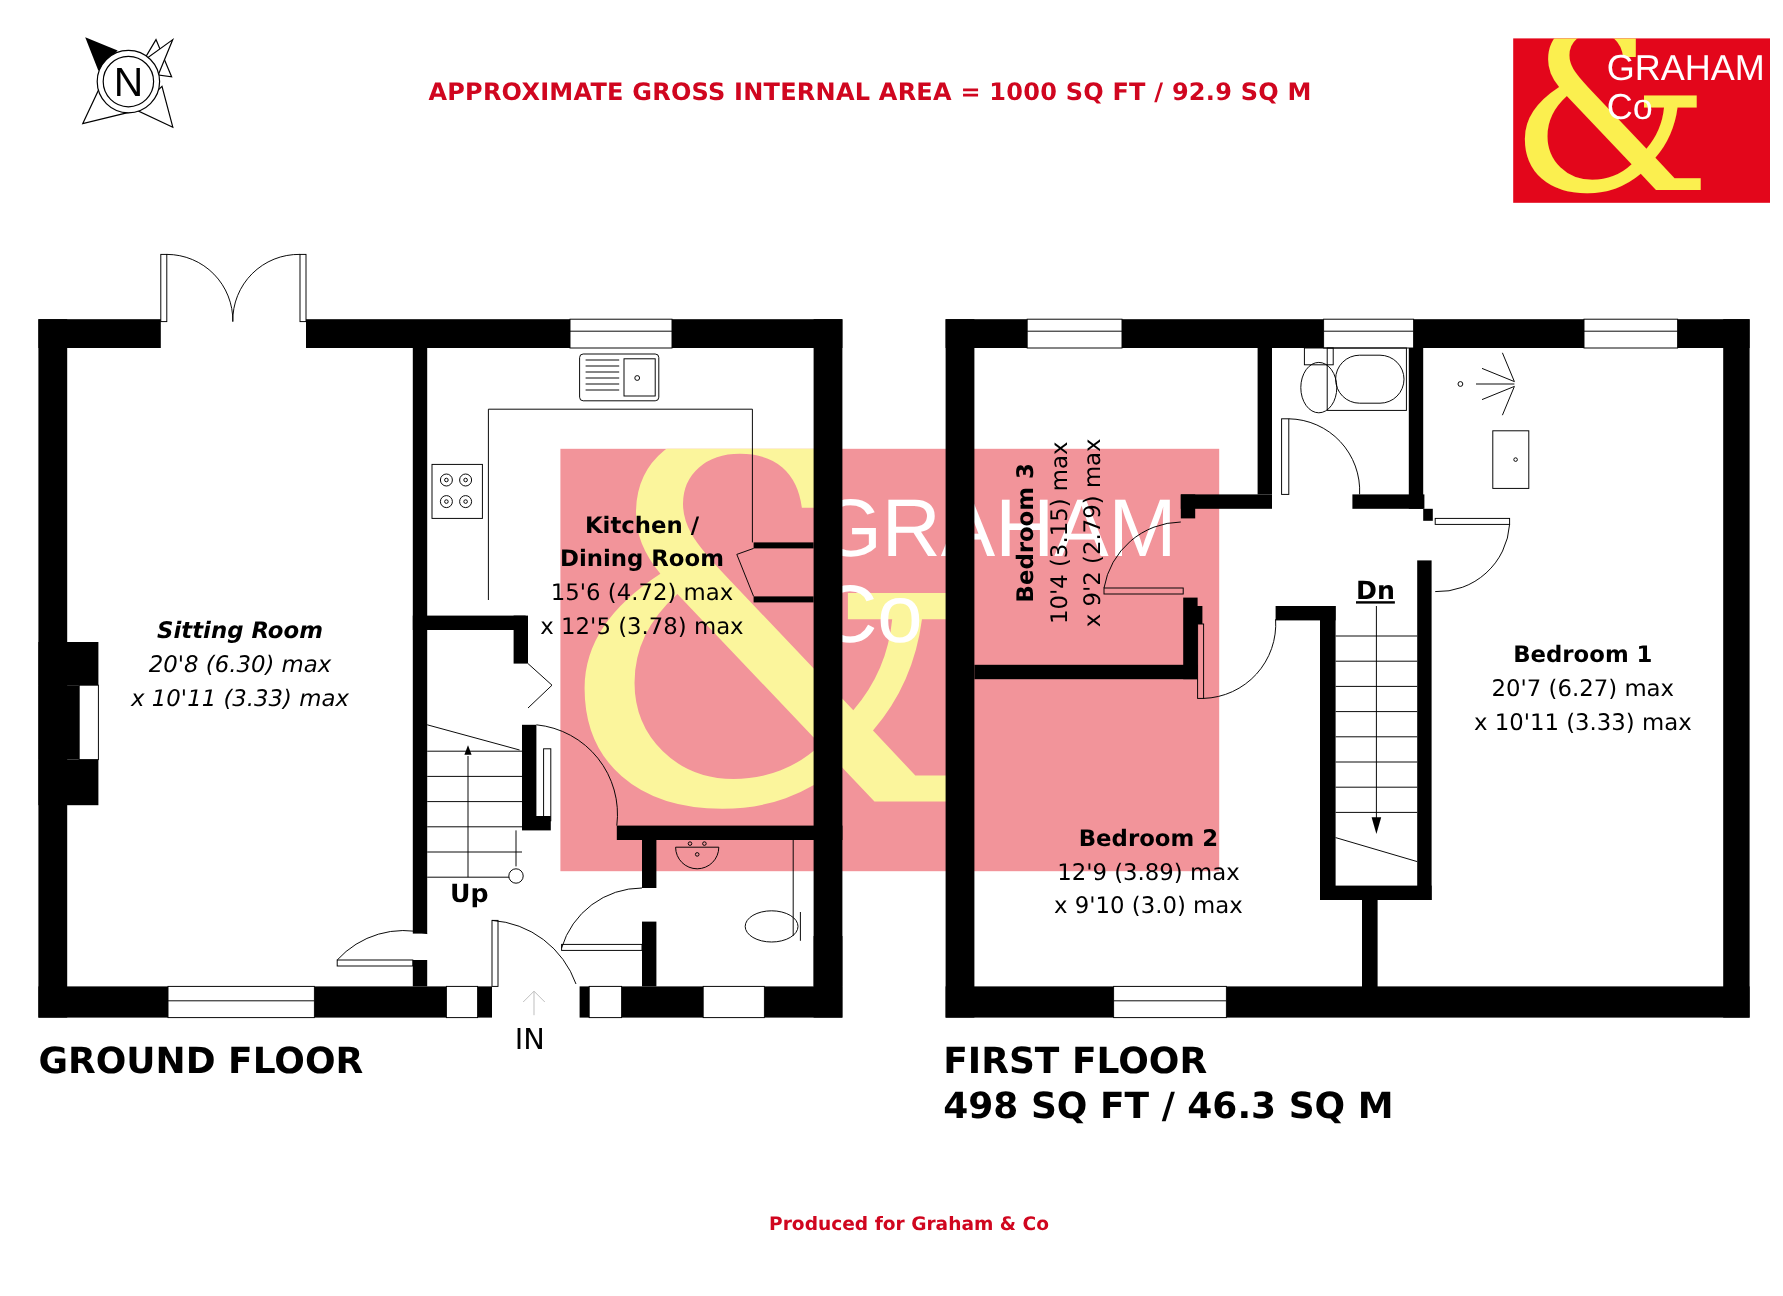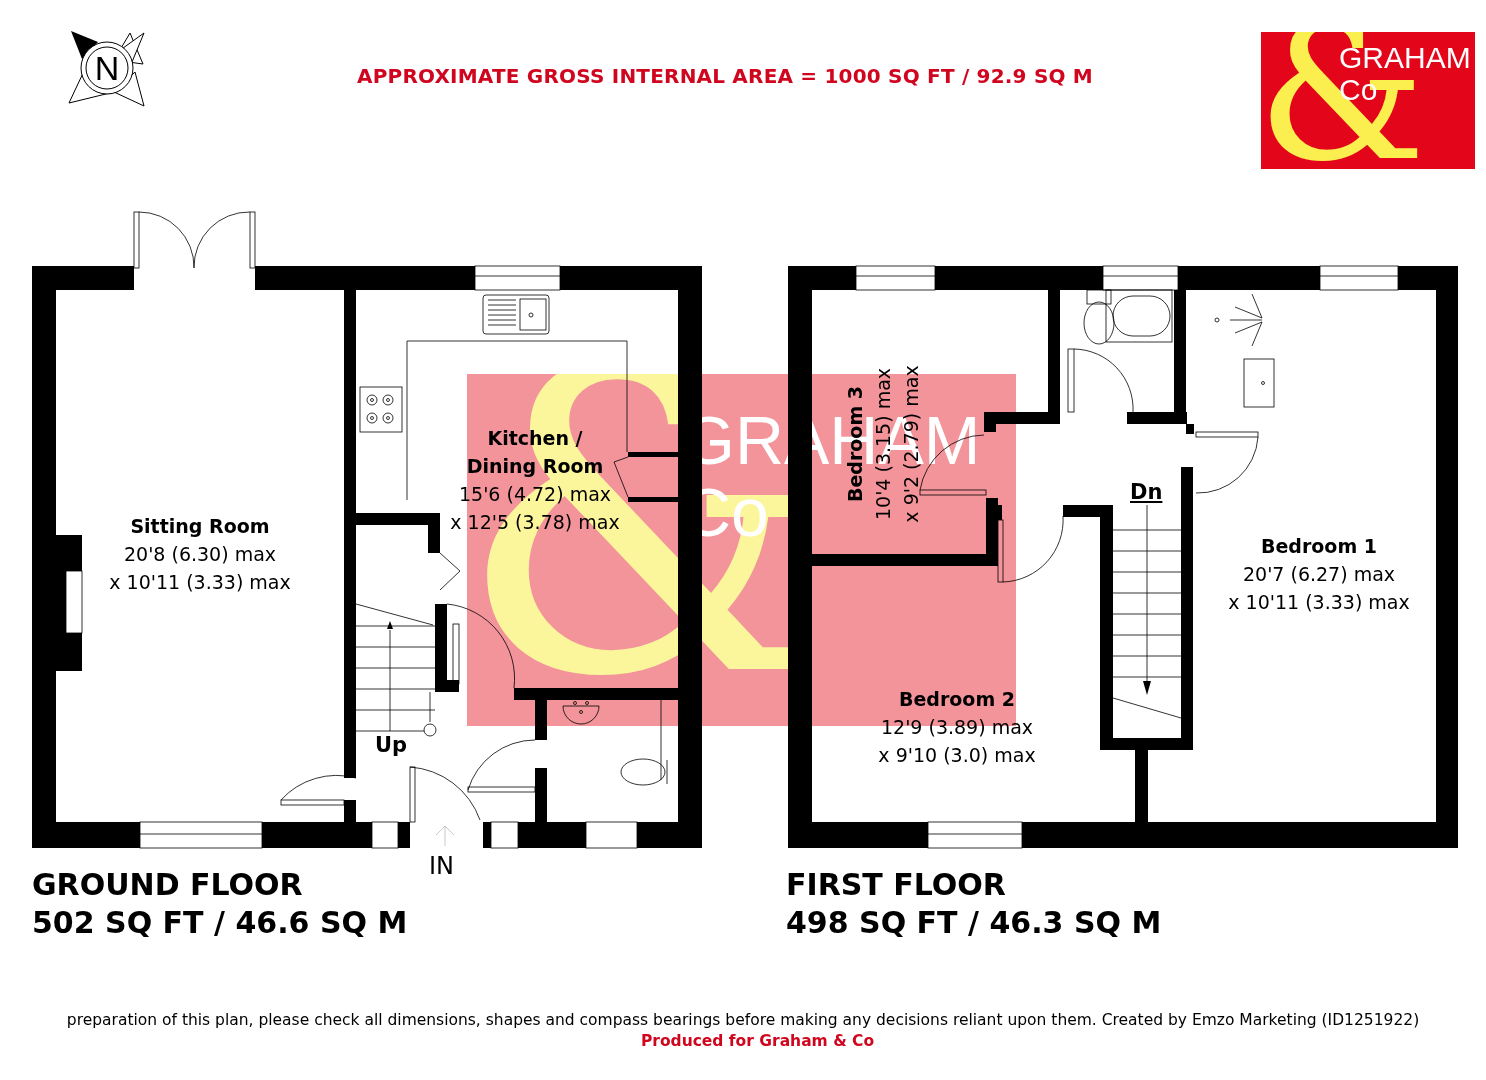--- a/index.html
+++ b/index.html
@@ -226,21 +226,21 @@
     <line x1="1113" y1="635" x2="1181" y2="635"></line>
     <line x1="1113" y1="656" x2="1181" y2="656"></line>
     <line x1="1113" y1="677" x2="1181" y2="677"></line>
     <line x1="1113" y1="698" x2="1181" y2="718"></line>
     <line x1="1147" y1="505" x2="1147" y2="690"></line>
   </g>
   <polygon points="387,625 390,633 393,625" fill="#000" transform="translate(0,-4) rotate(180 390 629)"></polygon>
   <polygon points="1143,681 1151,681 1147,695" fill="#000"></polygon>
 </svg>
 
-<div class="room-label" style="left:100px;top:512px;width:200px;">
+<div class="room-label" style="left:100px;top:512px;width:200px;font-style:italic;">
   <div class="name">Sitting Room</div>
   <div>20'8 (6.30) max</div>
   <div>x 10'11 (3.33) max</div>
 </div>
 <div class="room-label" style="left:430px;top:424px;width:210px;">
   <div class="name">Kitchen /</div>
   <div class="name">Dining Room</div>
   <div>15'6 (4.72) max</div>
   <div>x 12'5 (3.78) max</div>
 </div>
@@ -259,23 +259,21 @@
 </div>
 <div class="room-label" style="left:788px;top:402px;width:190px;transform:rotate(-90deg);transform-origin:center center;">
   <div class="name">Bedroom 3</div>
   <div>10'4 (3.15) max</div>
   <div>x 9'2 (2.79) max</div>
 </div>
 <div class="plan-text" style="left:1130px;top:480px;text-decoration:underline;">Dn</div>
 
 <div class="abs floor-label" style="left:32px;top:866px;">
   <div>GROUND FLOOR</div>
-  <div>502 SQ FT / 46.6 SQ M</div>
 </div>
 <div class="abs floor-label" style="left:786px;top:866px;">
   <div>FIRST FLOOR</div>
   <div>498 SQ FT / 46.3 SQ M</div>
 </div>
 
 <div class="abs disclaimer">
-  <div>preparation of this plan, please check all dimensions, shapes and compass bearings before making any decisions reliant upon them. Created by Emzo Marketing (ID1251922)</div>
   <div class="produced">Produced for Graham &amp; Co</div>
 </div>
 
 </body></html>

